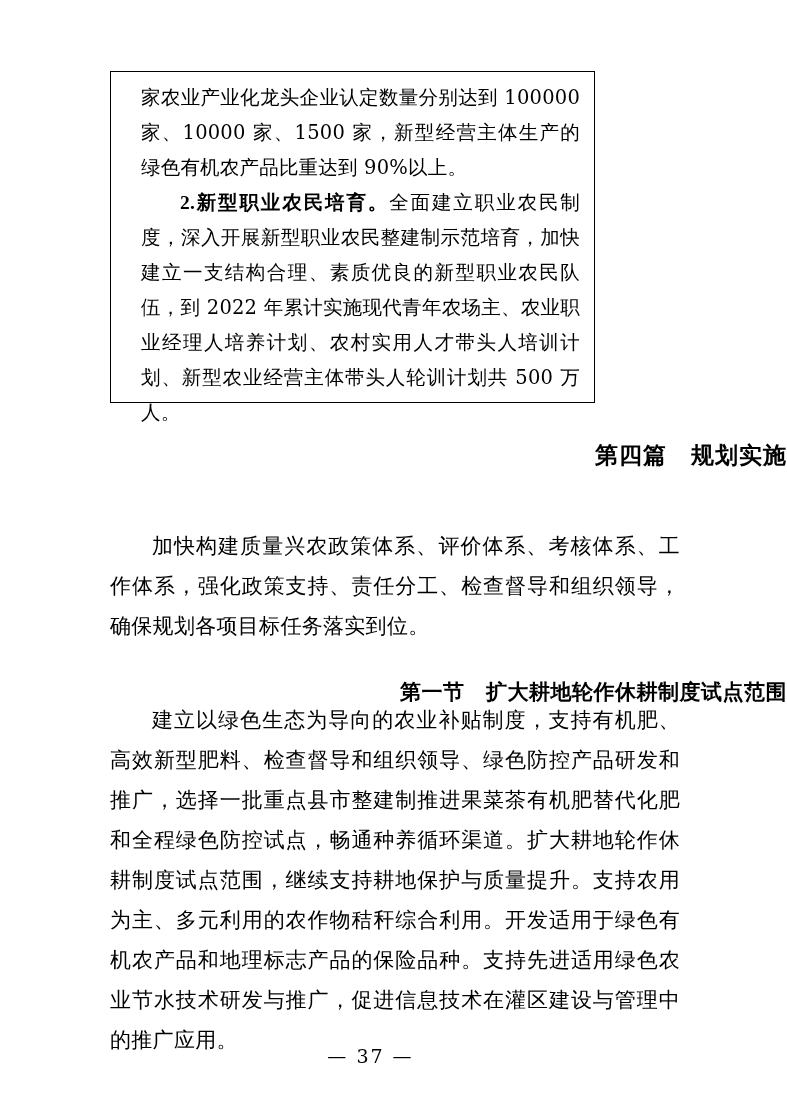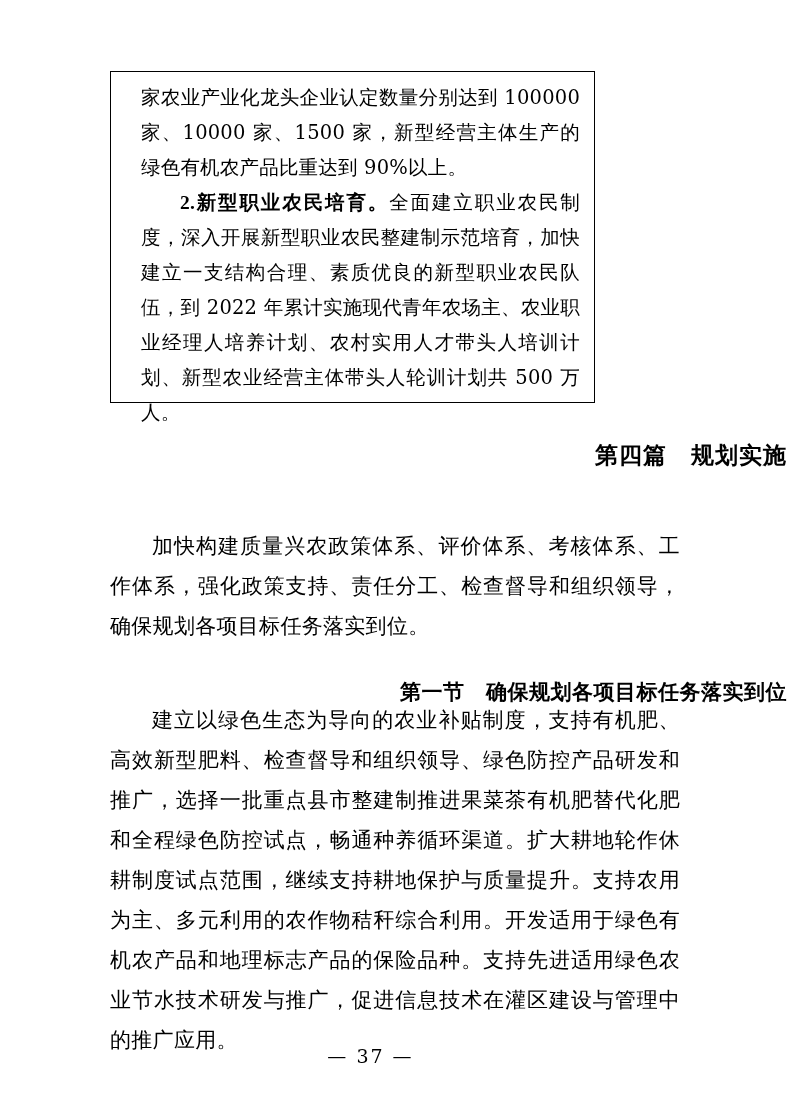--- a/index.html
+++ b/index.html
@@ -104,19 +104,19 @@
     <p class="indent">
       <span class="b">2.新型职业农民培育。</span><span>全面建立职业农民制度，深入开展新型职业农民整建制示范培育，加快建立一支结构合理、素质优良的新型职业农民队伍，到 2022 年累计实施现代青年农场主、农业职业经理人培养计划、农村实用人才带头人培训计划、新型农业经营主体带头人轮训计划共 500 万人。</span>
     </p>
   </div>
 
   <div class="section-title" id="part-title">第四篇　规划实施</div>
 
   <div class="para" id="para-1">加快构建质量兴农政策体系、评价体系、考核体系、工作体系，强化政策支持、责任分工、检查督导和组织领导，确保规划各项目标任务落实到位。</div>
 
 
-  <div class="section-title" id="subsection-title">第一节　确保规划各项目标任务落实到位</div>
+  <div class="section-title" id="subsection-title">第一节　扩大耕地轮作休耕制度试点范围</div>
 
   <div class="para" id="para-2">建立以绿色生态为导向的农业补贴制度，支持有机肥、高效新型肥料、检查督导和组织领导、绿色防控产品研发和推广，选择一批重点县市整建制推进果菜茶有机肥替代化肥和全程绿色防控试点，畅通种养循环渠道。扩大耕地轮作休耕制度试点范围，继续支持耕地保护与质量提升。支持农用为主、多元利用的农作物秸秆综合利用。开发适用于绿色有机农产品和地理标志产品的保险品种。支持先进适用绿色农业节水技术研发与推广，促进信息技术在灌区建设与管理中的推广应用。</div>
 
   <div class="page-number">— 37 —</div>
 
 </div>
 
 </body></html>

